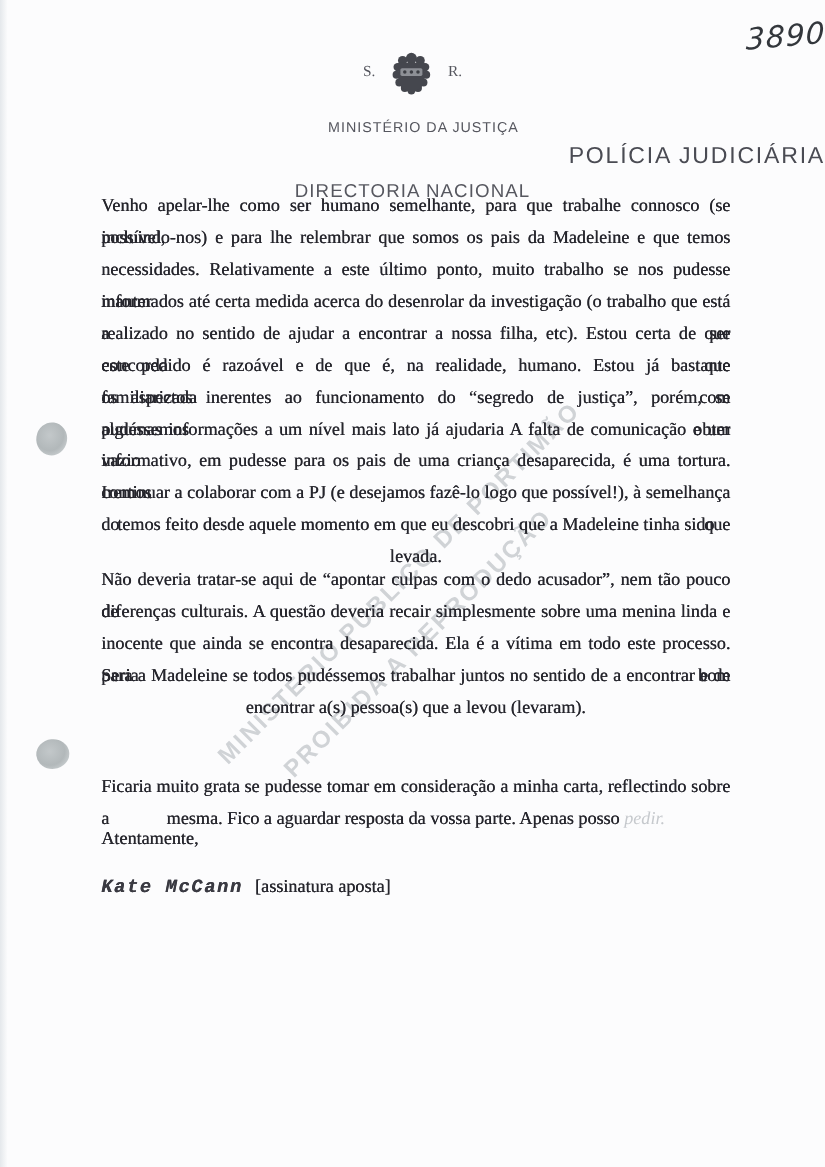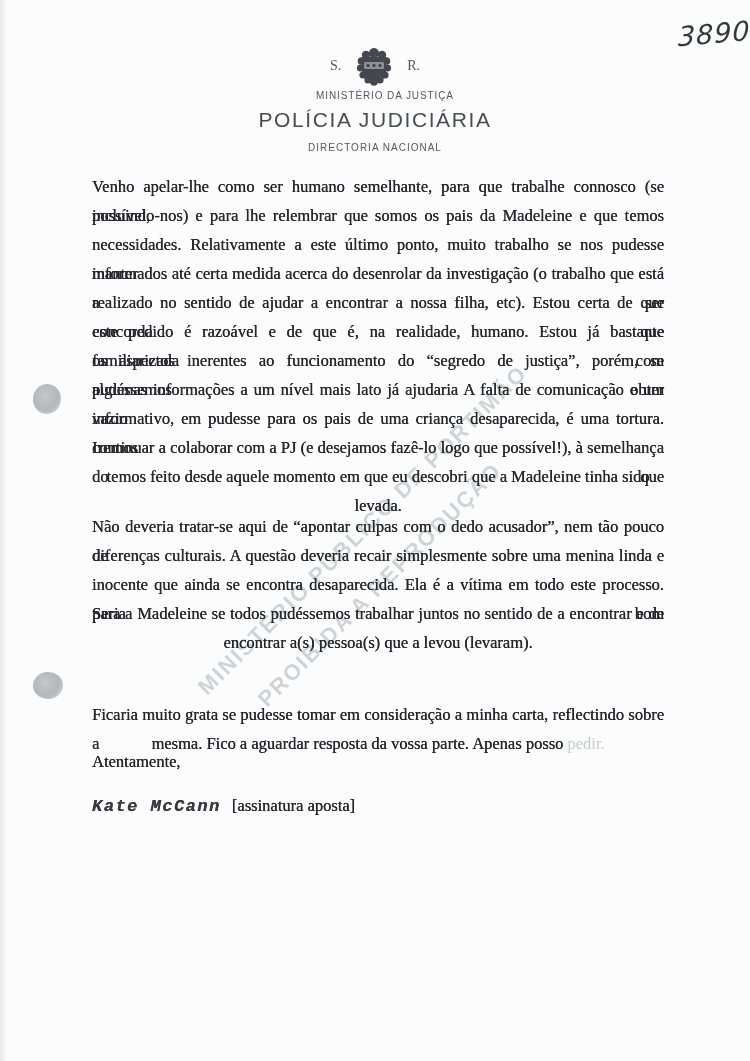--- a/index.html
+++ b/index.html
@@ -57,47 +57,47 @@
   .crest-row {
     display: flex; align-items: center; justify-content: center;
     gap: 14px; height: 44px;
   }
   .initial {
     font-family: "Liberation Serif", serif;
     font-size: 14px; color: #55565e;
   }
   .crest { display: inline-block; width: 38px; height: 42px; }
   .ministry {
-    margin-top: 2px;
+    margin-top: 20px;
     font-family: "Liberation Sans", sans-serif;
-    font-size: 10px; letter-spacing: 0.9px; color: #56575f; padding-left: 20px;
+    font-size: 13px; letter-spacing: 0.9px; color: #56575f; padding-left: 20px;
   }
   .org-title {
     margin-top: 7px;
     font-family: "Liberation Sans", sans-serif;
-    font-size: 21px; letter-spacing: 1.6px; color: #4a4b53;
+    font-size: 21px; letter-spacing: 1.6px; color: #4a4b53; text-align: right;
   }
   .org-subtitle {
     margin-top: 10px;
     font-family: "Liberation Sans", sans-serif;
-    font-size: 10px; letter-spacing: 1px; color: #56575f;
+    font-size: 17px; letter-spacing: 1px; color: #56575f;
   }
   
   .para, .closing, .signature-line {
     position: absolute; left: 92px; width: 572px;
     font-size: 16.5px; color: #26262d;
     text-shadow: 0.25px 0 0 currentColor;
     z-index: 2;
   }
   .p1 { top: 172px; }
   .p2 { top: 512px; }
   .p3 { top: 669px; margin-top: 31px; }
   .tline { height: 29px; line-height: 29px; text-align: center; }
   .tline.jl { text-align: justify; text-align-last: justify; }
-  .faded { color: #c6c9cd; text-shadow: none; }
+  .faded { color: #c6c9cd; text-shadow: none; font-style: italic; }
   .closing { top: 747px; height: 29px; line-height: 29px; }
   .signature-line { top: 791px; height: 30px; line-height: 30px; }
   .sig-name {
     font-family: "Liberation Mono", monospace;
     font-weight: bold; font-style: italic;
     font-size: 17px; letter-spacing: 1.5px;
     color: #3a3a42;
   }
   .sig-note { font-size: 16.5px; margin-left: 7px; }
 </style>

